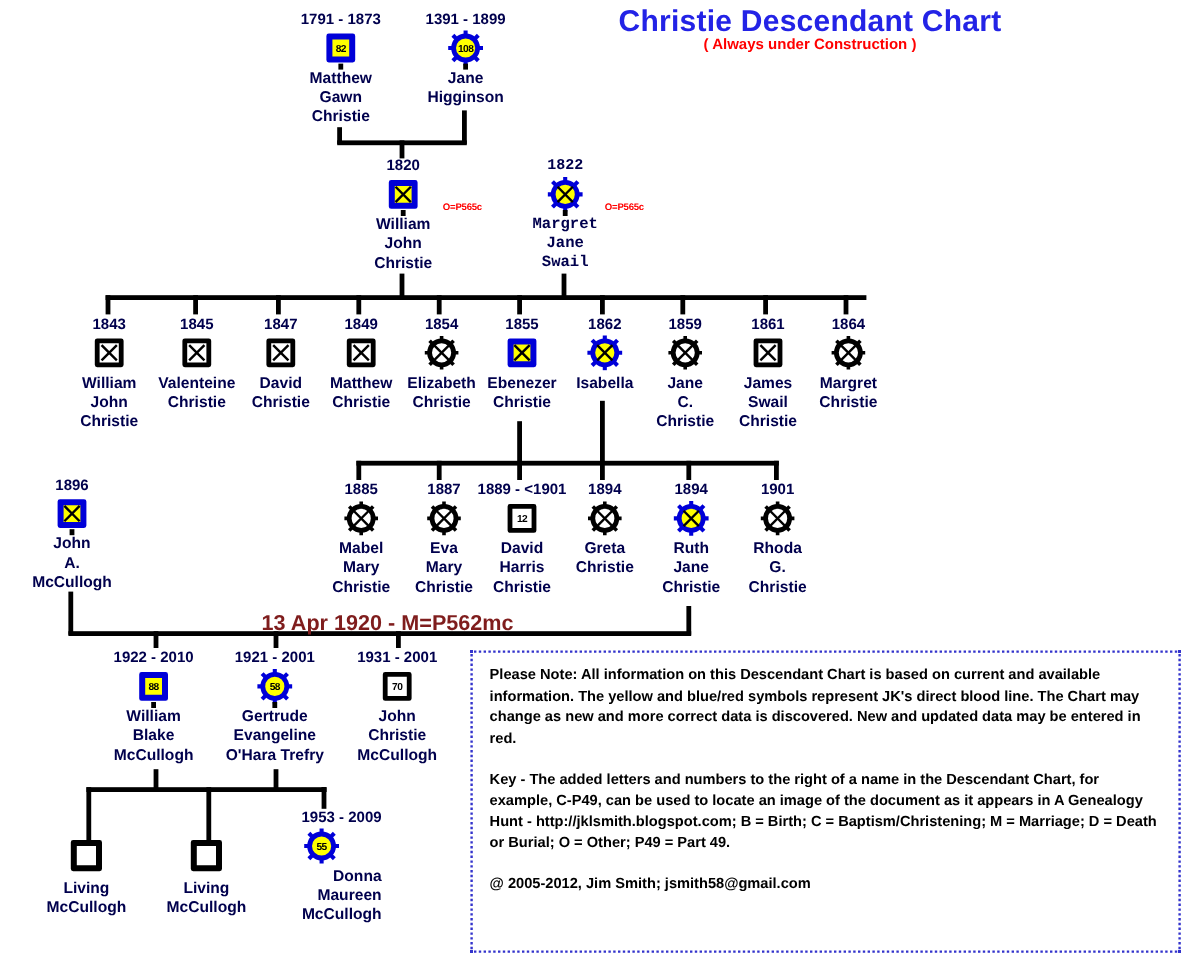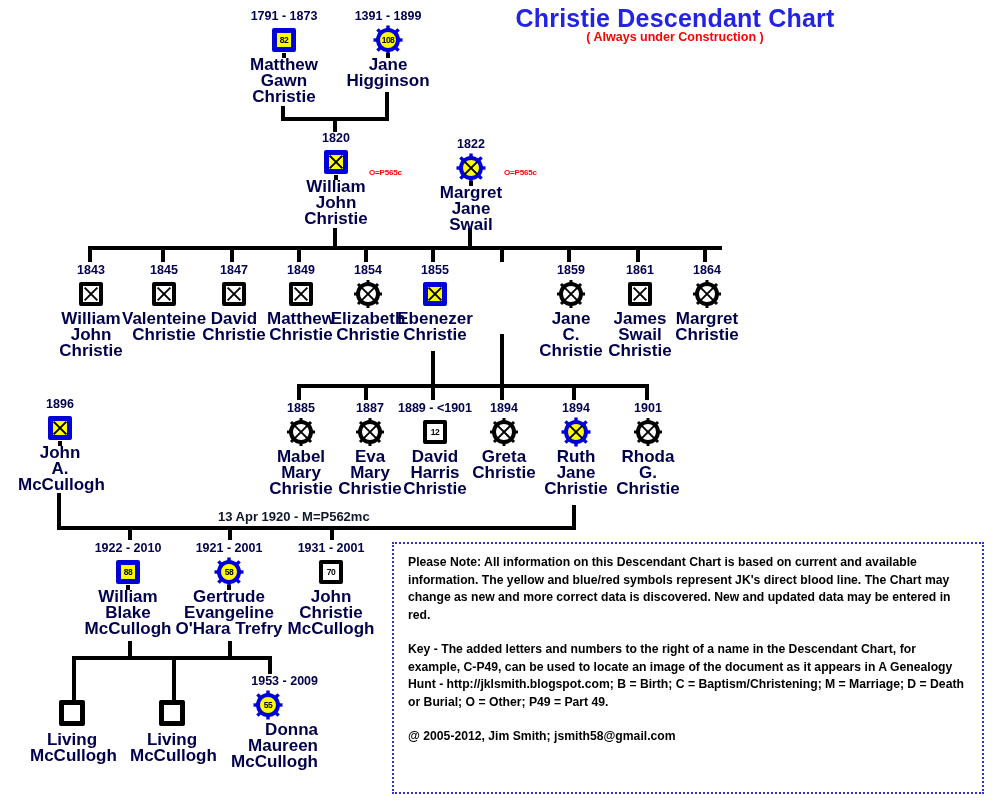--- a/index.html
+++ b/index.html
@@ -49,21 +49,21 @@
   }
   .pyear {
     font-size: 12.5px;
     font-weight: bold;
     color: #00004d;
     white-space: nowrap;
     height: 16px;
     line-height: 16px;
   }
   .pname {
-    font-size: 17px;
+    font-size: 13px;
     font-weight: bold;
     color: #00004d;
     line-height: 16px;
     margin-top: 2px;
     word-spacing: normal;
   }
   .pname span { display: block; white-space: nowrap; }
 
   
   .sym {
@@ -134,22 +134,22 @@
   .redtag {
     position: absolute;
     color: #ff0000;
     font-size: 8px;
     font-weight: bold;
     white-space: nowrap;
     letter-spacing: -.2px;
   }
   .redmarriage {
     position: absolute;
-    color: #0f172a;
-    font-size: 13px;
+    color: #7f1d1d;
+    font-size: 18px;
     font-weight: bold;
     white-space: nowrap;
   }
 
   
   #notebox {
     position: absolute;
     left: 392px; top: 542px;
     width: 592px; height: 252px;
     border: 2px dotted #3333cc;
@@ -266,21 +266,21 @@
       <div class="nub"></div>
     </div>
     <div class="pname">
       <span>William</span>
       <span>John</span>
       <span>Christie</span>
     </div>
   </div>
   <div class="redtag" style="left:369px; top:168px;">O=P565c</div>
 
-  <div class="person" style="left:429px; top:136px;">
+  <div class="person" style="left:429px; top:130px;font-family:Liberation Mono, monospace;">
     <div class="pyear">1822</div>
     <div class="sym">
       <svg class="spikes" viewBox="0 0 30 30">
         <g stroke="#0000d8" stroke-width="3.4">
           <line x1="15" y1="0.5" x2="15" y2="7"></line>
             <line x1="15" y1="23" x2="15" y2="29.5"></line>
           <line x1="0.5" y1="15" x2="7" y2="15"></line>
             <line x1="23" y1="15" x2="29.5" y2="15"></line>
           <line x1="4.4" y1="4.4" x2="9.3" y2="9.3"></line>
             <line x1="20.7" y1="20.7" x2="25.6" y2="25.6"></line>
@@ -378,20 +378,42 @@
     <div class="sym">
       <div class="sq-outer blue thick"></div>
         <div class="xmark"></div>
     </div>
     <div class="pname">
       <span>Ebenezer</span>
       <span>Christie</span>
     </div>
   </div>
 
+  <div class="person" style="left:462px; top:262px;">
+    <div class="pyear">1862</div>
+    <div class="sym">
+      <svg class="spikes" viewBox="0 0 30 30">
+        <g stroke="#0000d8" stroke-width="3.4">
+          <line x1="15" y1="0.5" x2="15" y2="7"></line>
+            <line x1="15" y1="23" x2="15" y2="29.5"></line>
+          <line x1="0.5" y1="15" x2="7" y2="15"></line>
+            <line x1="23" y1="15" x2="29.5" y2="15"></line>
+          <line x1="4.4" y1="4.4" x2="9.3" y2="9.3"></line>
+            <line x1="20.7" y1="20.7" x2="25.6" y2="25.6"></line>
+          <line x1="25.6" y1="4.4" x2="20.7" y2="9.3"></line>
+            <line x1="9.3" y1="20.7" x2="4.4" y2="25.6"></line>
+        </g>
+      </svg>
+      <div class="ci-outer blue"></div>
+        <div class="xmark"></div>
+    </div>
+    <div class="pname">
+      <span>Isabella</span>
+    </div>
+  </div>
 
   <div class="person" style="left:529px; top:262px;">
     <div class="pyear">1859</div>
     <div class="sym">
       <svg class="spikes" viewBox="0 0 30 30">
         <g stroke="#000000" stroke-width="3">
           <line x1="15" y1="1" x2="15" y2="7"></line>
             <line x1="15" y1="23" x2="15" y2="29"></line>
           <line x1="1" y1="15" x2="7" y2="15"></line>
             <line x1="23" y1="15" x2="29" y2="15"></line>

